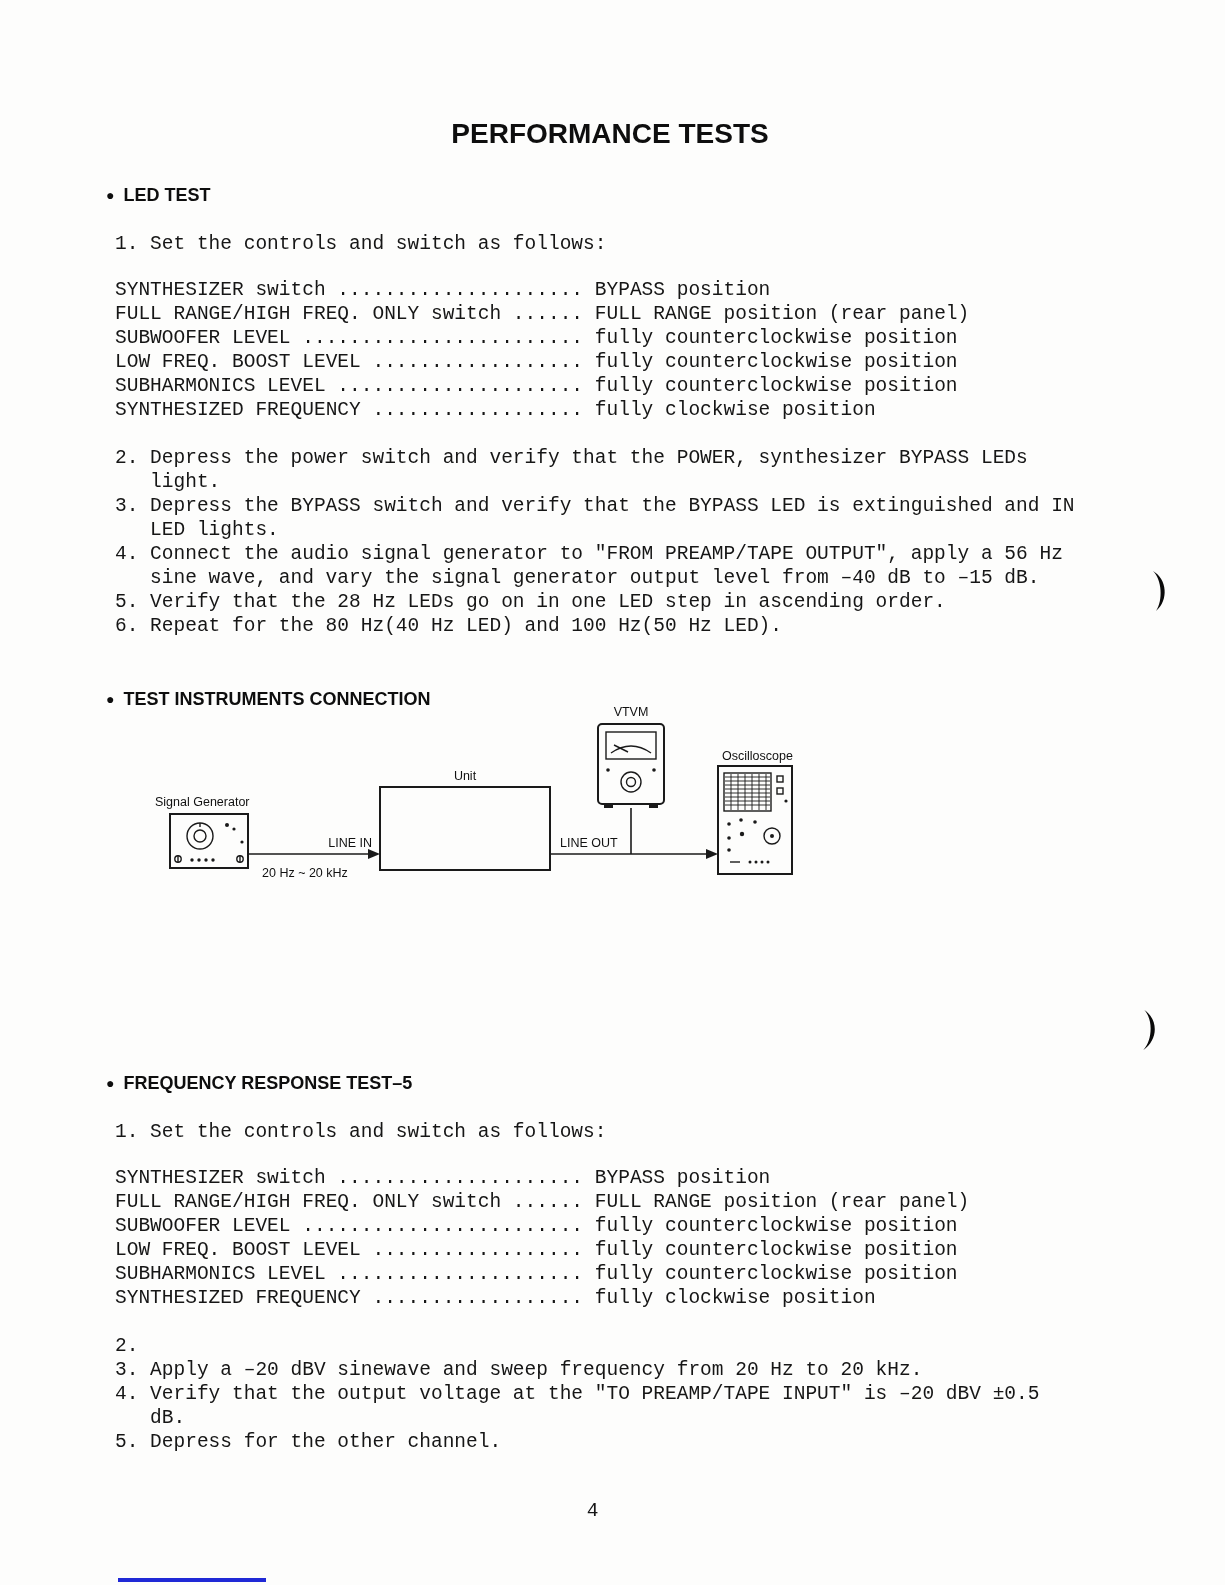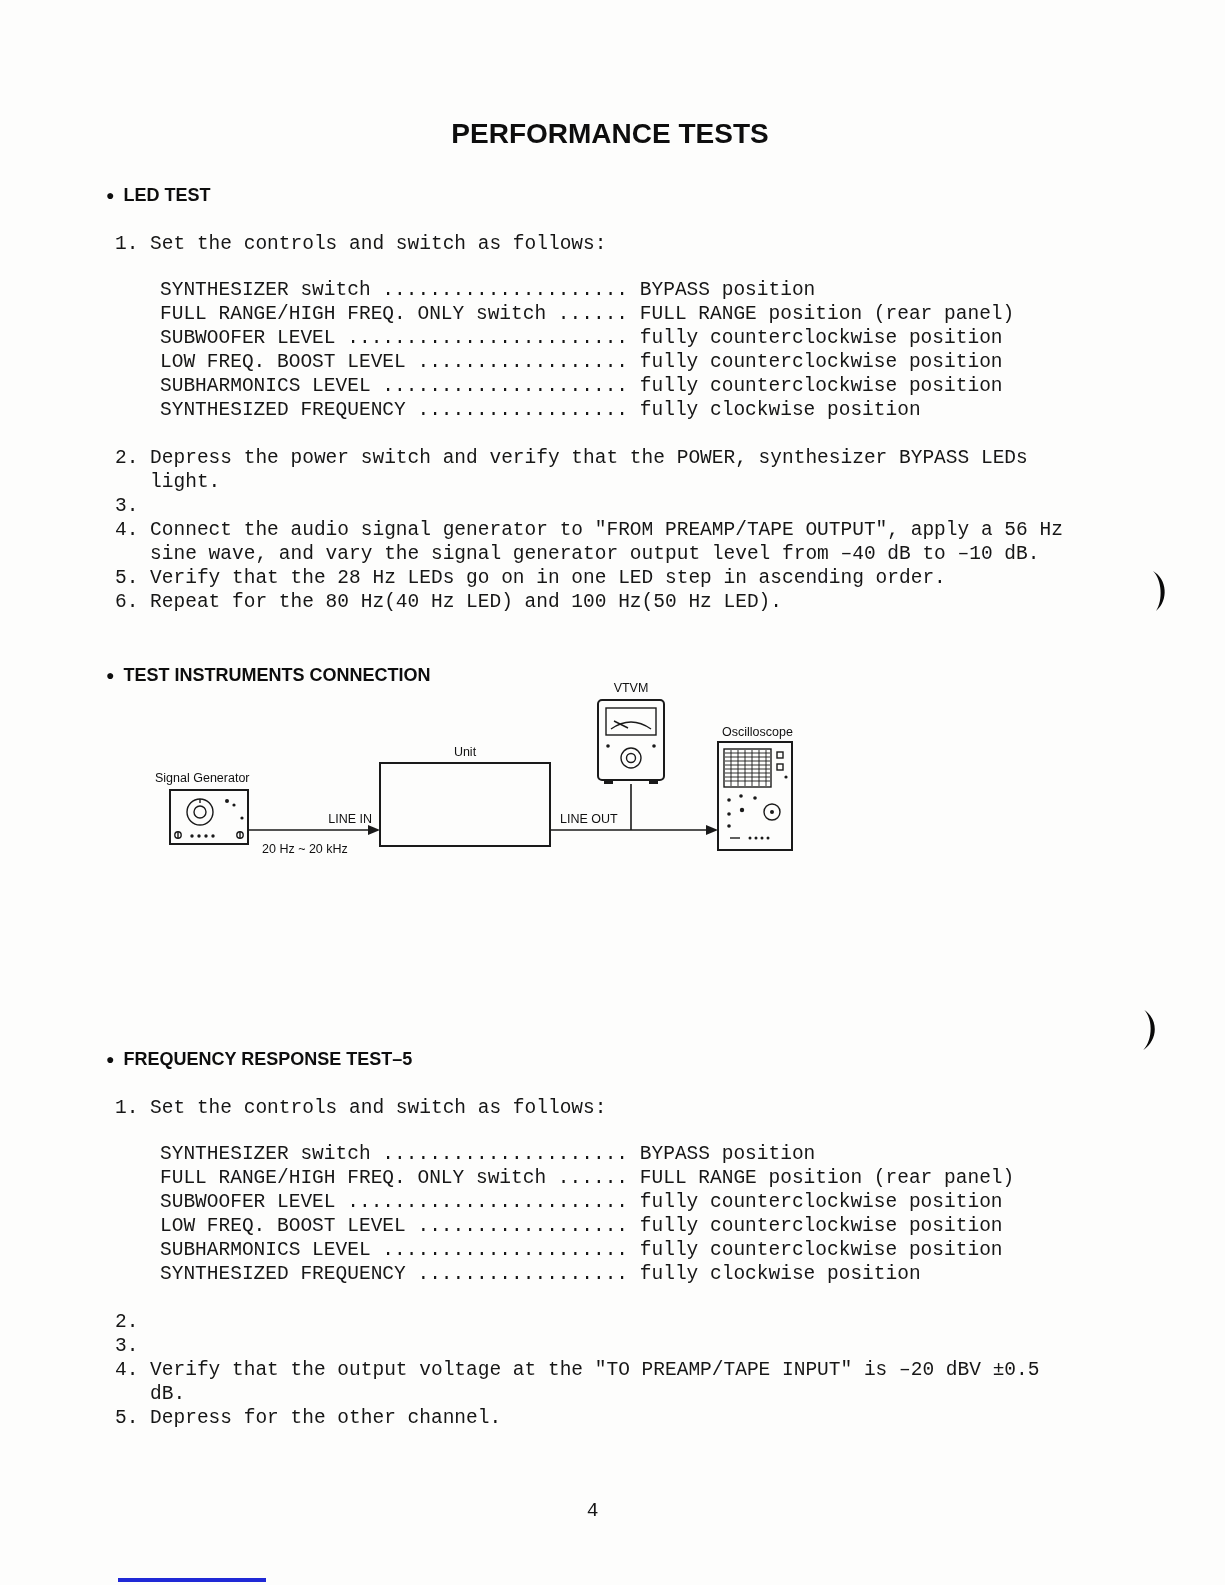--- a/index.html
+++ b/index.html
@@ -29,21 +29,21 @@
     font-weight:bold;
     font-size:18px;
     line-height:22px;
     color:#0e0e0e;
     display:flex; align-items:center; gap:9px;
     margin-left:-9px;
   }
   .bullet { font-size:14px; line-height:1; }
   .mono-line, .step { font-size:19.5px; line-height:24px; }
   .mono-line { white-space:pre; }
-  .settings { margin-left:45px; margin-top:22px; }
+  .settings { margin-top:22px; }
   .steps { margin-top:24px; }
   .step { display:flex; }
   .step-num { flex:0 0 3ch; }
   .step-text { width:79ch; }
   .intro { margin-top:26px; }
   .h-led { margin-top:34px; }
   .h-conn { margin-top:50px; }
   .h-freq { margin-top:165px; }
   .diagram { display:block; margin-top:-8px; margin-left:-15px; }
   .d-label { font-family:"Liberation Sans", sans-serif; font-size:12.5px; fill:#111; }
@@ -89,24 +89,25 @@
     <div class="mono-line">SYNTHESIZED FREQUENCY .................. fully clockwise position</div>
   </div>
 
   <div class="steps">
     <div class="step">
       <span class="step-num">2.</span>
       <span class="step-text">Depress the power switch and verify that the POWER, synthesizer BYPASS LEDs light.</span>
     </div>
     <div class="step">
       <span class="step-num">3.</span>
+      <span class="step-text">Depress the BYPASS switch and verify that the BYPASS LED is extinguished and IN LED lights.</span>
     </div>
     <div class="step">
       <span class="step-num">4.</span>
-      <span class="step-text">Connect the audio signal generator to "FROM PREAMP/TAPE OUTPUT", apply a 56 Hz sine wave, and vary the signal generator output level from –40 dB to –10 dB.</span>
+      <span class="step-text">Connect the audio signal generator to "FROM PREAMP/TAPE OUTPUT", apply a 56 Hz sine wave, and vary the signal generator output level from –40 dB to –15 dB.</span>
     </div>
     <div class="step">
       <span class="step-num">5.</span>
       <span class="step-text">Verify that the 28 Hz LEDs go on in one LED step in ascending order.</span>
     </div>
     <div class="step">
       <span class="step-num">6.</span>
       <span class="step-text">Repeat for the 80 Hz(40 Hz LED) and 100 Hz(50 Hz LED).</span>
     </div>
   </div>
@@ -227,20 +228,21 @@
     <div class="mono-line">SUBHARMONICS LEVEL ..................... fully counterclockwise position</div>
     <div class="mono-line">SYNTHESIZED FREQUENCY .................. fully clockwise position</div>
   </div>
 
   <div class="steps">
     <div class="step">
       <span class="step-num">2.</span>
     </div>
     <div class="step">
       <span class="step-num">3.</span>
+      <span class="step-text">Apply a –20 dBV sinewave and sweep frequency from 20 Hz to 20 kHz.</span>
     </div>
     <div class="step">
       <span class="step-num">4.</span>
       <span class="step-text">Verify that the output voltage at the "TO PREAMP/TAPE INPUT" is –20 dBV ±0.5 dB.</span>
     </div>
     <div class="step">
       <span class="step-num">5.</span>
       <span class="step-text">Depress for the other channel.</span>
     </div>
   </div>

